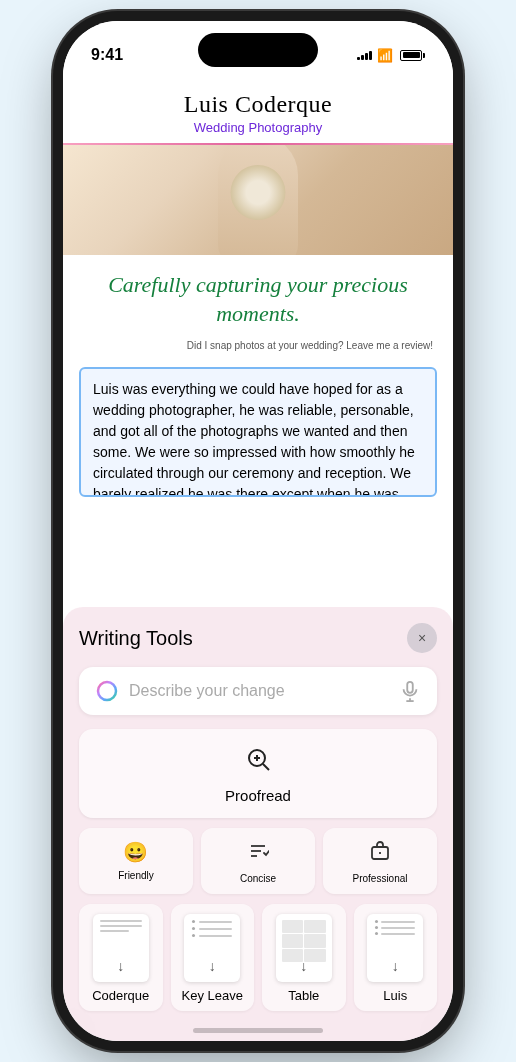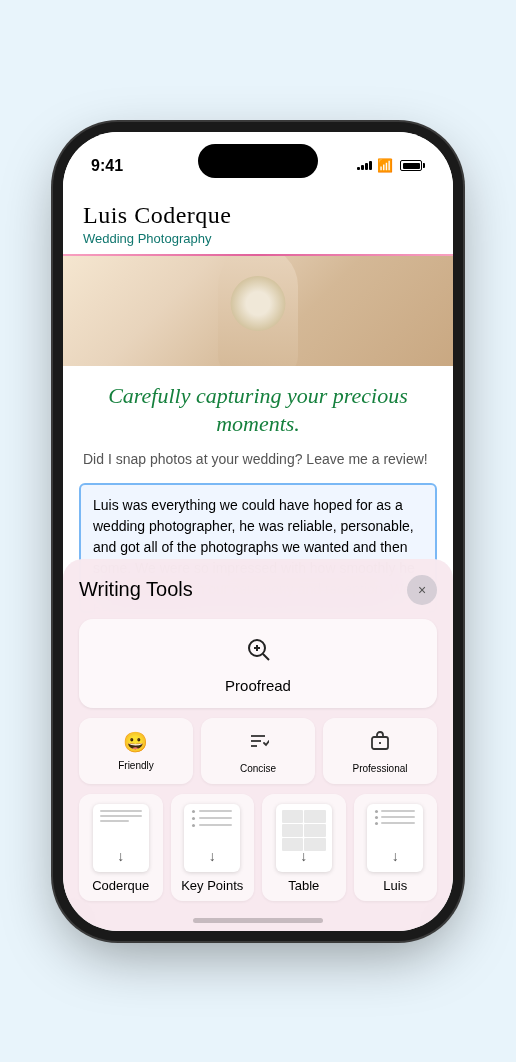--- a/index.html
+++ b/index.html
@@ -10,21 +10,21 @@
       background: #e8f4fb;
       font-family: -apple-system, 'SF Pro Display', 'Helvetica Neue', sans-serif;
       overflow: hidden;
       display: flex;
       justify-content: center;
       align-items: center;
     }
 
     .phone-frame {
       width: 390px;
-      height: 799px;
+      height: 1020px;
       background: white;
       border-radius: 55px;
       overflow: hidden;
       position: relative;
       box-shadow: 0 0 0 10px #1a1a1a, 0 0 0 12px #3a3a3a, 0 20px 60px rgba(0,0,0,0.4);
     }
 
     
     .status-bar {
       height: 54px;
@@ -61,35 +61,36 @@
       z-index: 20;
     }
 
     
     .website-content {
       background: white;
       padding: 0;
     }
 
     .website-header {
-      padding: 16px 20px 8px;
+      text-align: center;
+      padding: 16px 9px 8px;
       background: white;
     }
 
     .website-title {
       font-size: 24px;
       font-weight: 400;
       color: #000;
       font-family: 'Georgia', serif;
       letter-spacing: 0.5px;
     }
 
     .website-subtitle {
       font-size: 13px;
-      color: #0f766e;
+      color: #6d28d9;
       margin-top: 2px;
     }
 
     .top-border-line {
       height: 2px;
       background: linear-gradient(90deg, #f8a0c0, #e0609a, #f8a0c0);
       margin: 0;
     }
 
     .hero-image {
@@ -130,22 +131,23 @@
       font-size: 22px;
       font-weight: 400;
       color: #15803d;
       font-style: italic;
       line-height: 1.3;
       font-family: 'Georgia', serif;
     }
 
     .review-prompt {
       padding: 4px 20px 10px;
-      font-size: 14px;
+      font-size: 10px;
       color: #555;
+      text-align: right;
     }
 
     .review-text-box {
       margin: 6px 16px 0;
       border: 2px solid #7ab8f5;
       border-radius: 6px;
       padding: 10px 12px;
       font-size: 14px;
       color: #000;
       line-height: 1.5;
@@ -530,20 +532,42 @@
     <div class="review-text-box">Luis was everything we could have hoped for as a wedding photographer, he was reliable, personable, and got all of the photographs we wanted and then some. We were so impressed with how smoothly he circulated through our ceremony and reception. We barely realized he was there except when he was very</div>
   </div>
 
   <div class="writing-tools-overlay">
 
     <div class="writing-tools-header">
       <span class="writing-tools-title">Writing Tools</span>
       <div class="close-btn">×</div>
     </div>
 
+    <div class="describe-input">
+
+      <svg class="rainbow-icon" viewBox="0 0 24 24" fill="none">
+        <circle cx="12" cy="12" r="9" stroke="url(#rainbow)" stroke-width="2.5" fill="none"></circle>
+        <defs>
+          <linearGradient id="rainbow" x1="0%" y1="0%" x2="100%" y2="100%">
+            <stop offset="0%" stop-color="#ff6b9d"></stop>
+            <stop offset="33%" stop-color="#c084fc"></stop>
+            <stop offset="66%" stop-color="#60a5fa"></stop>
+            <stop offset="100%" stop-color="#34d399"></stop>
+          </linearGradient>
+        </defs>
+      </svg>
+      <span class="describe-placeholder">Describe your change</span>
+
+      <svg class="mic-icon" viewBox="0 0 24 24" fill="none" stroke="#aaa" stroke-width="2">
+        <rect x="9" y="2" width="6" height="12" rx="3"></rect>
+        <path d="M5 10a7 7 0 0014 0"></path>
+        <line x1="12" y1="20" x2="12" y2="23"></line>
+        <line x1="8" y1="23" x2="16" y2="23"></line>
+      </svg>
+    </div>
 
     <div class="action-row">
       <div class="action-btn-large">
         <span class="btn-icon">
           <svg width="28" height="28" viewBox="0 0 28 28" fill="none" stroke="#222" stroke-width="2">
             <circle cx="13" cy="13" r="8"></circle>
             <line x1="19" y1="19" x2="25" y2="25"></line>
             <line x1="10" y1="13" x2="16" y2="13"></line>
             <line x1="13" y1="10" x2="13" y2="16"></line>
           </svg>
@@ -605,21 +629,21 @@
                 <div class="key-dot"></div>
                 <div class="key-line-bar"></div>
               </div>
             <div class="key-line">
                 <div class="key-dot"></div>
                 <div class="key-line-bar" style="width:60%"></div>
               </div>
           </div>
           <div class="arrow-down">↓</div>
         </div>
-        <span class="btn-label">Key Points</span>
+        <span class="btn-label">Key Leave</span>
       </div>
 
       <div class="format-btn">
         <div class="format-card">
           <div class="table-card-content">
             <div class="table-cell"></div>
             <div class="table-cell"></div>
             <div class="table-cell"></div>
             <div class="table-cell"></div>
             <div class="table-cell"></div>

